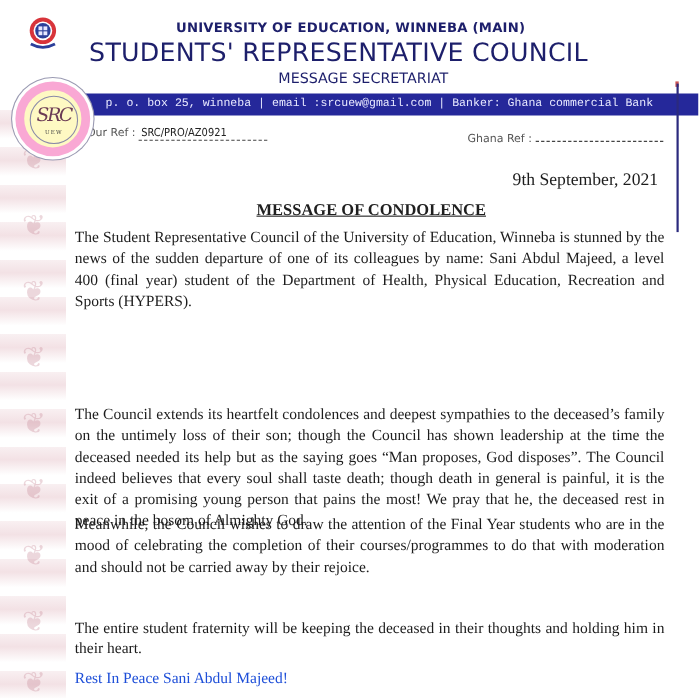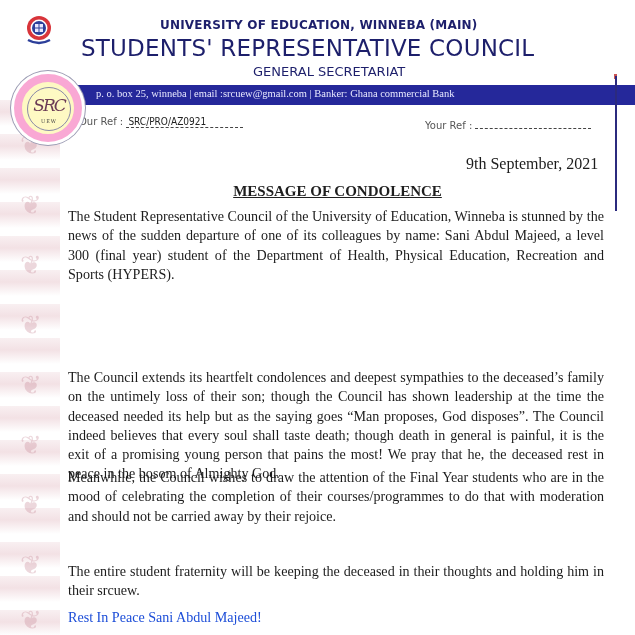--- a/index.html
+++ b/index.html
@@ -47,21 +47,21 @@
     position: absolute; left: 253px; top: 64px;
     font-family: "DejaVu Sans", sans-serif; font-size: 13px;
     color: #1d1f6b; letter-spacing: 0px;
   }
   .band {
     position: absolute; left: 60px; top: 85px; width: 575px; height: 20px;
     background: #25289a;
   }
   .band-text {
     position: absolute; left: 96px; top: 88px; white-space: nowrap;
-    font-family: Liberation Serif, serif; font-size: 10.5px; color: #e8e9ff;
+    font-family: Liberation Mono, monospace; font-size: 10.5px; color: #e8e9ff;
   }
   .vline {
     position: absolute; left: 615px; top: 76px; width: 2px; height: 135px; background: #2b2a7e;
   }
   .vline-cap { position: absolute; left: 614px; top: 74px; width: 3px; height: 5px; background: #c55; }
   .ref {
     position: absolute; top: 116px; font-family: "DejaVu Sans", sans-serif; font-size: 10px; color: #555;
   }
   .ref .lbl { color: #555; margin-top: 16px; }
   .ref .val { font-family: "DejaVu Sans Condensed", "DejaVu Sans", sans-serif; color: #222; border-bottom: 1px dashed #444; display: inline-block; }
@@ -107,44 +107,44 @@
   <circle cx="15" cy="14" r="7" fill="#2c3f9a"></circle>
   <rect x="11" y="10" width="3.5" height="3.5" fill="#e8e8ff"></rect>
   <rect x="15.5" y="10" width="3.5" height="3.5" fill="#e8e8ff"></rect>
   <rect x="11" y="14.5" width="3.5" height="3.5" fill="#e8e8ff"></rect>
   <rect x="15.5" y="14.5" width="3.5" height="3.5" fill="#e8e8ff"></rect>
   <path d="M4 26 Q15 32 26 26" stroke="#2c3f9a" stroke-width="2.5" fill="none"></path>
 </svg>
 
 <div class="hdr-univ">UNIVERSITY OF EDUCATION, WINNEBA (MAIN)</div>
 <div class="hdr-src">STUDENTS' REPRESENTATIVE COUNCIL</div>
-<div class="hdr-gen">GENERAL SECRETARIAT</div>
+<div class="hdr-gen">MESSAGE SECRETARIAT</div>
 
 <div class="band"></div>
 <div class="band-text">p. o. box 25, winneba  |  email :srcuew@gmail.com  |  Banker: Ghana commercial Bank</div>
 
 <div class="src-logo">
   <div class="inner">
     <span>SRC</span>
     <div class="uew">UEW</div>
   </div>
 </div>
 
 <div class="vline-cap"></div>
 <div class="vline"></div>
 
 <div class="ref our-ref">
   <span class="lbl">Our Ref :</span>
   <span class="val">SRC/PRO/AZ0921</span>
 </div>
 <div class="ref your-ref">
-  <span class="lbl">Your Ref :</span>
+  <span class="lbl">Ghana Ref :</span>
   <span class="val"></span>
 </div>
 
 <div class="date">9th September, 2021</div>
 <div class="title">MESSAGE OF CONDOLENCE</div>
 
-<div class="para p1">The Student Representative Council of the University of Education, Winneba is stunned by the news of the sudden departure of one of its colleagues by name: Sani Abdul Majeed, a level 300 (final year) student of the Department of Health, Physical Education, Recreation and Sports (HYPERS).</div>
+<div class="para p1">The Student Representative Council of the University of Education, Winneba is stunned by the news of the sudden departure of one of its colleagues by name: Sani Abdul Majeed, a level 400 (final year) student of the Department of Health, Physical Education, Recreation and Sports (HYPERS).</div>
 <div class="para p2">The Council extends its heartfelt condolences and deepest sympathies to the deceased’s family on the untimely loss of their son; though the Council has shown leadership at the time the deceased needed its help but as the saying goes “Man proposes, God disposes”. The Council indeed believes that every soul shall taste death; though death in general is painful, it is the exit of a promising young person that pains the most! We pray that he, the deceased rest in peace in the bosom of Almighty God.</div>
 <div class="para p3">Meanwhile, the Council wishes to draw the attention of the Final Year students who are in the mood of celebrating the completion of their courses/programmes to do that with moderation and should not be carried away by their rejoice.</div>
-<div class="para p4">The entire student fraternity will be keeping the deceased in their thoughts and holding him in their srcuew.</div>
+<div class="para p4">The entire student fraternity will be keeping the deceased in their thoughts and holding him in their heart.</div>
 <div class="closing">Rest In Peace Sani Abdul Majeed!</div>
 
 </body></html>

